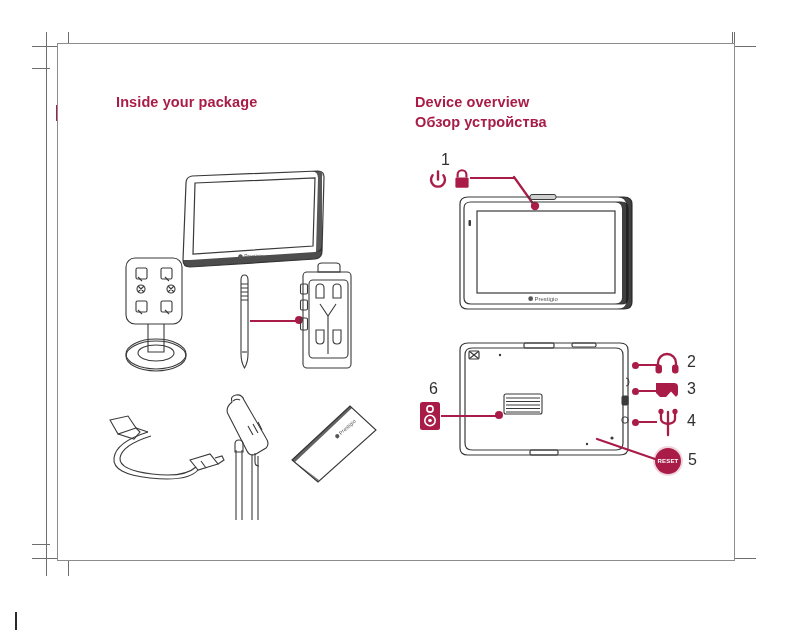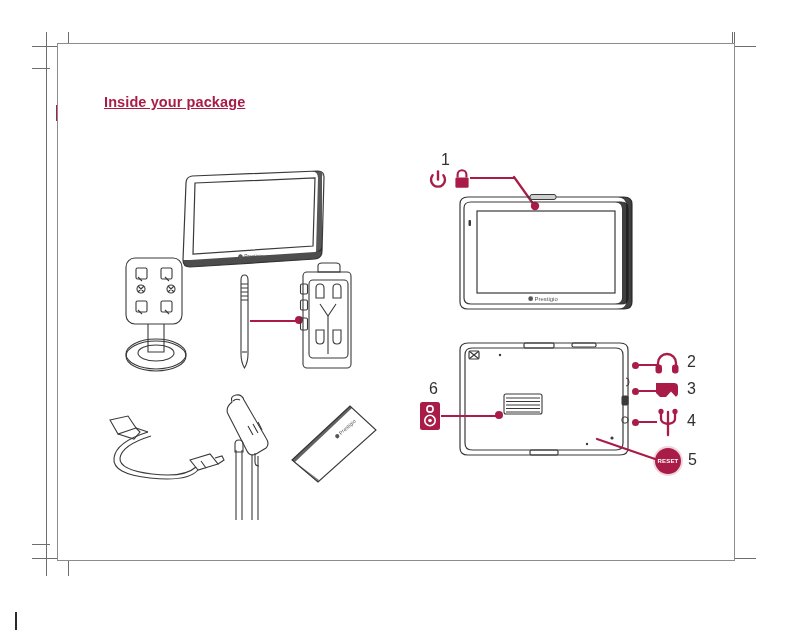--- a/index.html
+++ b/index.html
@@ -43,21 +43,21 @@
     position: absolute;
     color: #a81c47;
     font-weight: bold;
     font-size: 14.5px;
     line-height: 20px;
     letter-spacing: .1px;
     white-space: nowrap;
   }
   .heading .l2 { display:block; }
 
-  #heading-left  { left: 104px; top: 92px; text-decoration: underline; }
+  #heading-left  { left: 116px; top: 92px; }
   #heading-right { left: 415px; top: 92px; }
 
   
   .callout-num {
     position: absolute;
     color: #303030;
     font-size: 16px;
     font-family: "Liberation Sans", sans-serif;
     line-height: 1;
   }
@@ -115,20 +115,24 @@
 
   <div class="abs" style="left:56px; top:105px; width:2px; height:16px; background:#a81c47;"></div>
   <div class="abs" style="left:15px; top:612px; width:2px; height:18px; background:#2a2a2a;"></div>
 
   <div class="page-frame"></div>
 
   <div class="heading" id="heading-left">
     <span>Inside your package</span>
   </div>
 
+  <div class="heading" id="heading-right">
+    <span>Device overview</span>
+    <span class="l2">Обзор устройства</span>
+  </div>
 
   <div class="abs" style="left:172px; top:168px;">
     <svg width="160" height="115" viewBox="0 0 160 115">
       <g fill="none" stroke="#3a3a3a" stroke-width="1.2">
         <path d="M20 8 L146 3 Q152 3 152 9 L150 83 Q150 90 143 91 L18 99 Q11 99 11 92 L14 15 Q14 9 20 8 Z"></path>
         <path d="M23 15 L143 10 L141 78 L21 86 Z"></path>
       </g>
       <path d="M11 92 Q11 99 18 99 L143 91 Q150 90 150 83 L150 75 Q150 83 143 84 L18 92 Q11 92 11 92 Z" fill="#2e2e2e" opacity=".85"></path>
       <path d="M150 9 Q152 3 146 3 L140 3 Q146 4 146 10 L144 84 L150 83 Z" fill="#2e2e2e" opacity=".8"></path>
       <g transform="translate(66,86) scale(.62)">

